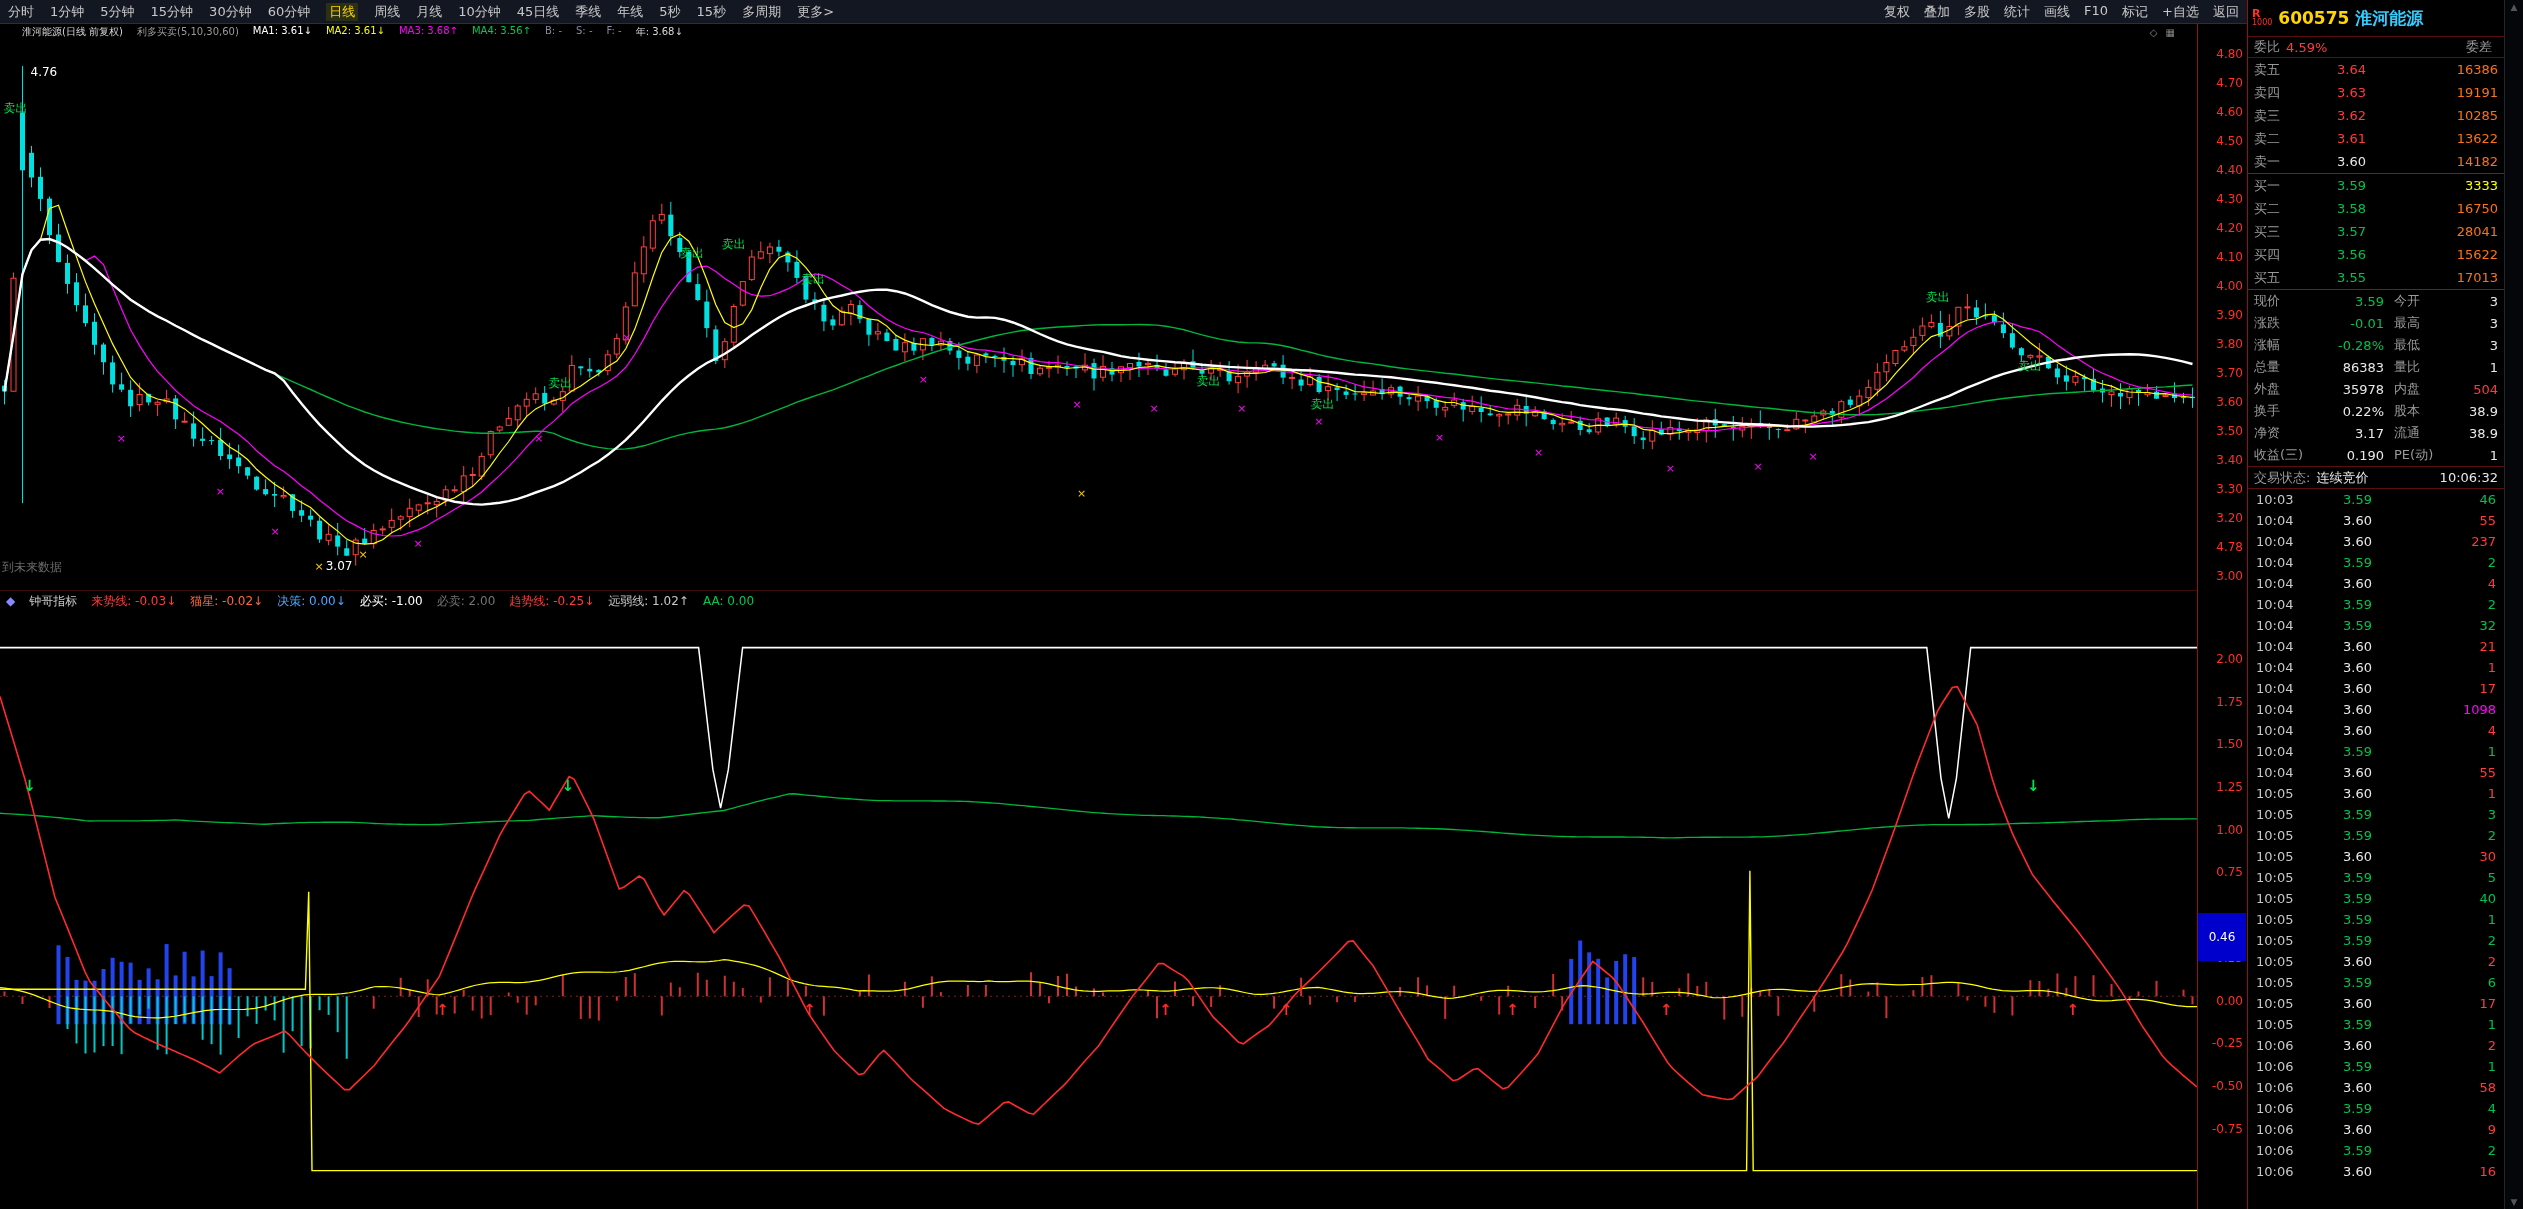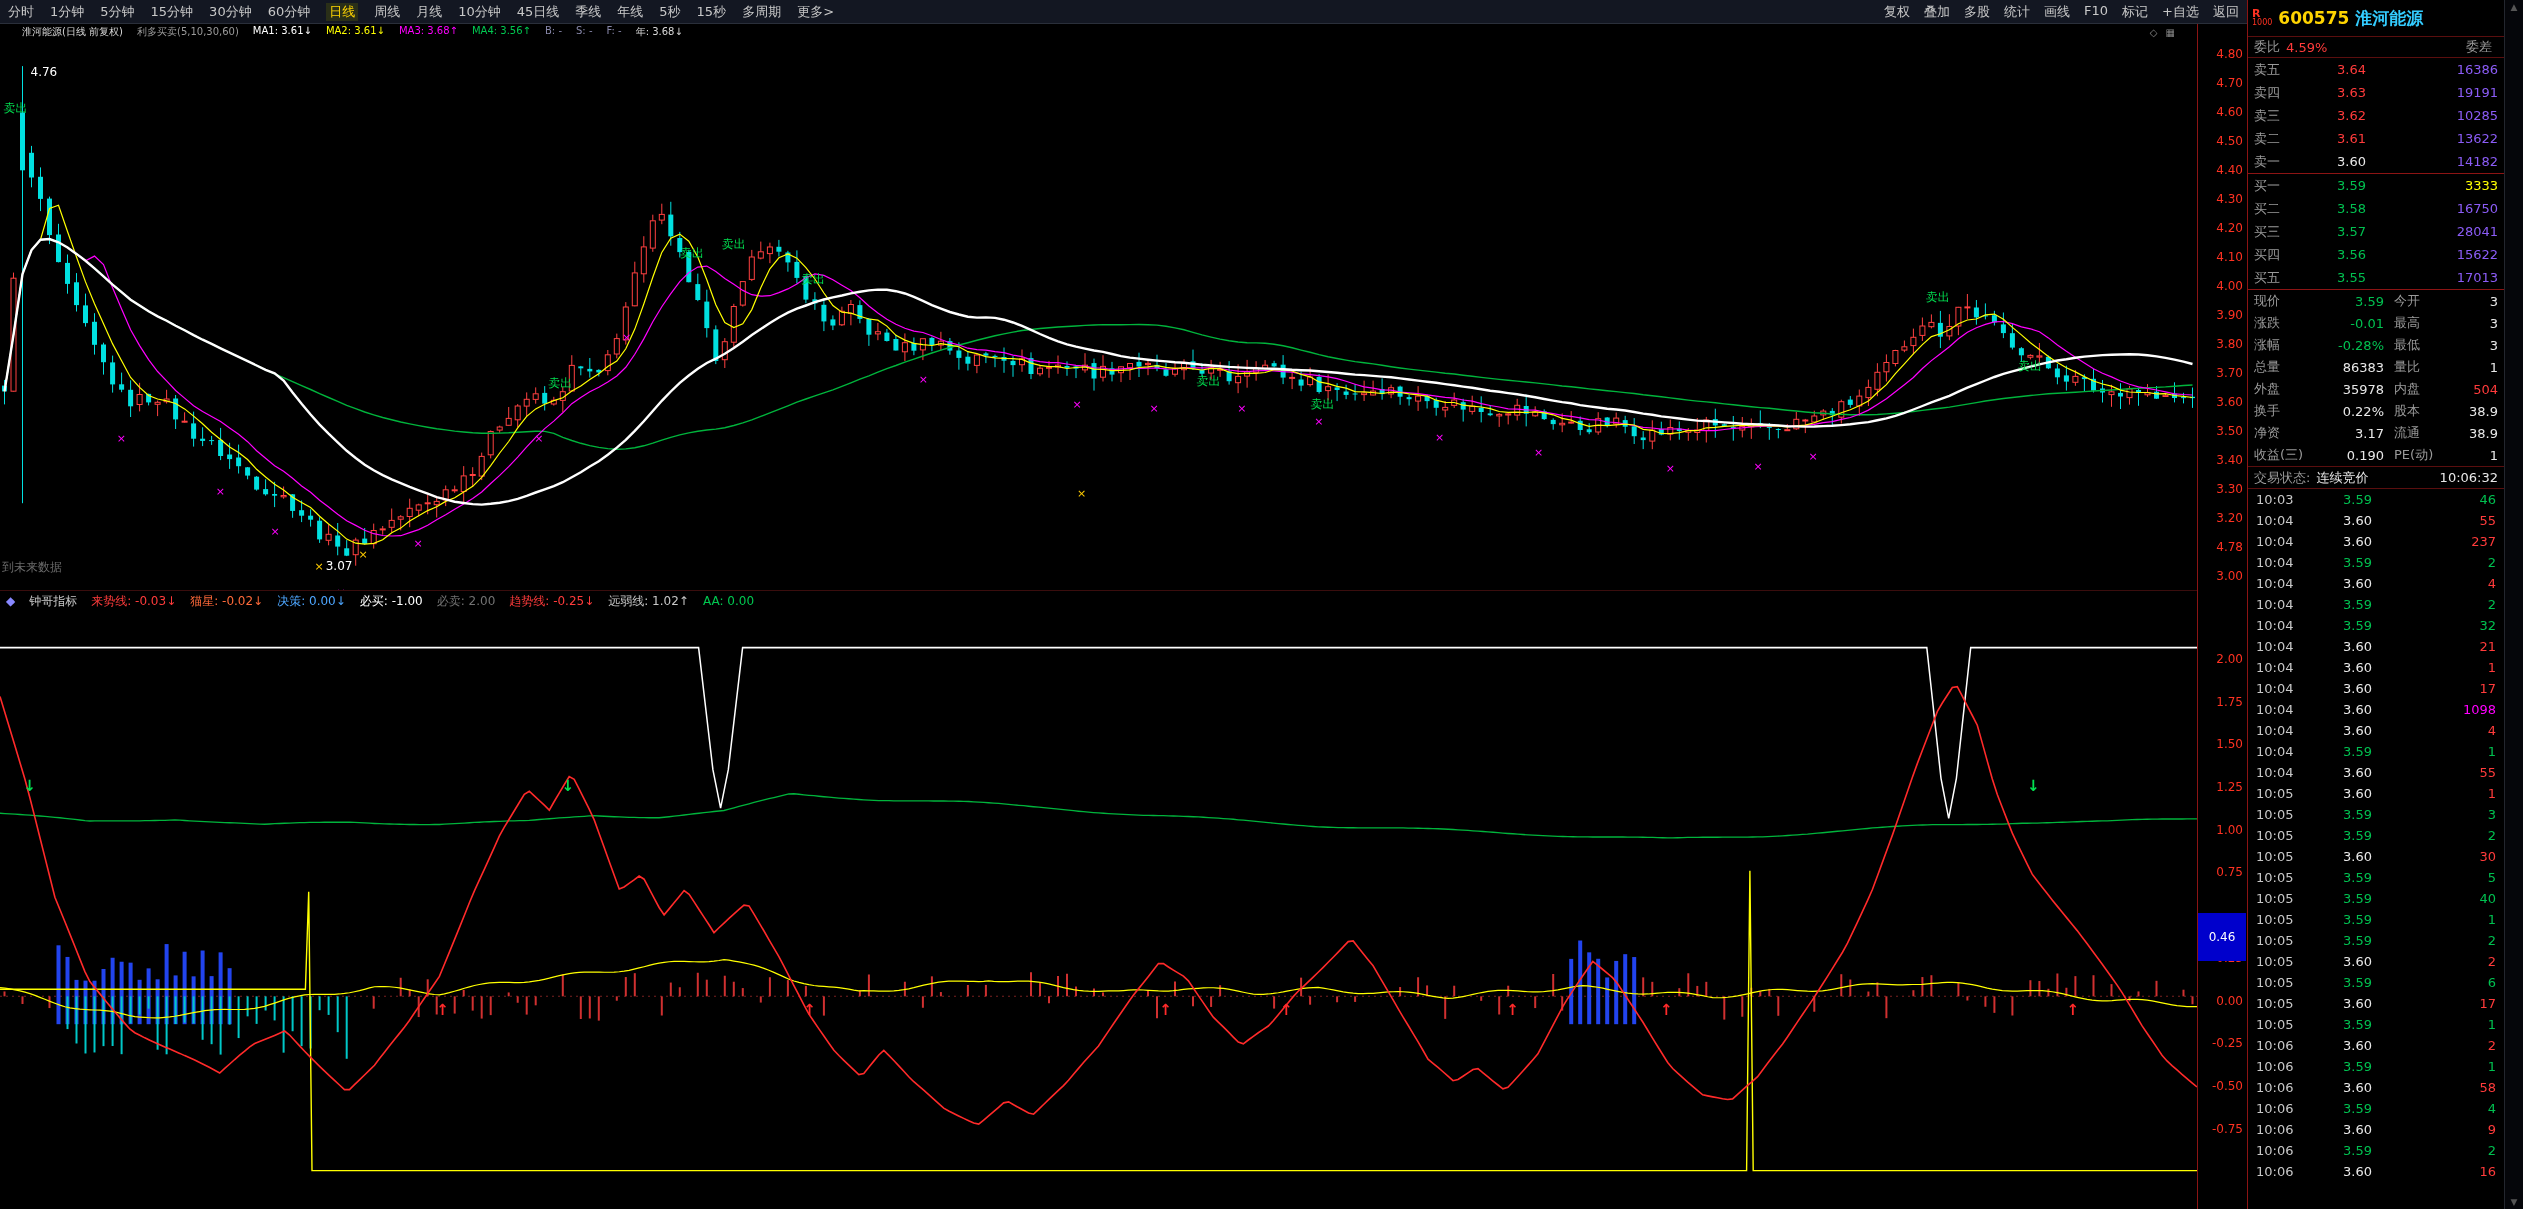--- a/index.html
+++ b/index.html
@@ -53,21 +53,21 @@
   .q-status { height:23px; display:flex; align-items:center; gap:6px; padding:0 6px;
               border-top:1px solid #5a0e0e; border-bottom:1px solid #5a0e0e; }
   .tick-list { flex:1; overflow:hidden; }
   .tick-row { height:21px; display:flex; align-items:center; padding:0 8px; }
   .t-time { width:52px; color:#c8c8c8; }
   .t-price { width:64px; text-align:right; }
   .t-vol { flex:1; text-align:right; }
   .right-strip { width:19px; background:#05060a; border-left:1px solid #23262e; position:relative; }
   .strip-btn { position:absolute; left:0; right:0; text-align:center; color:#555; font-size:9px; }
   .c-up { color:#ff3b3b; } .c-down { color:#00c050; } .c-flat { color:#e8e8e8; }
-  .c-big { color:#ff00ff; } .c-hl { color:#ffff00; } .c-cyan { color:#8b5cf6; } .c-gray { color:#9a9a9a; }
+  .c-big { color:#ff00ff; } .c-hl { color:#ffff00; } .c-cyan { color:#f97316; } .c-gray { color:#9a9a9a; }
 </style>
 </head>
 <body>
 
 <div class="root">
   <div class="left-col">
     <div class="menubar">
       <div class="menu-left" id="menuLeft">
           <span class="menu-item">分时</span>
           <span class="menu-item">1分钟</span>

